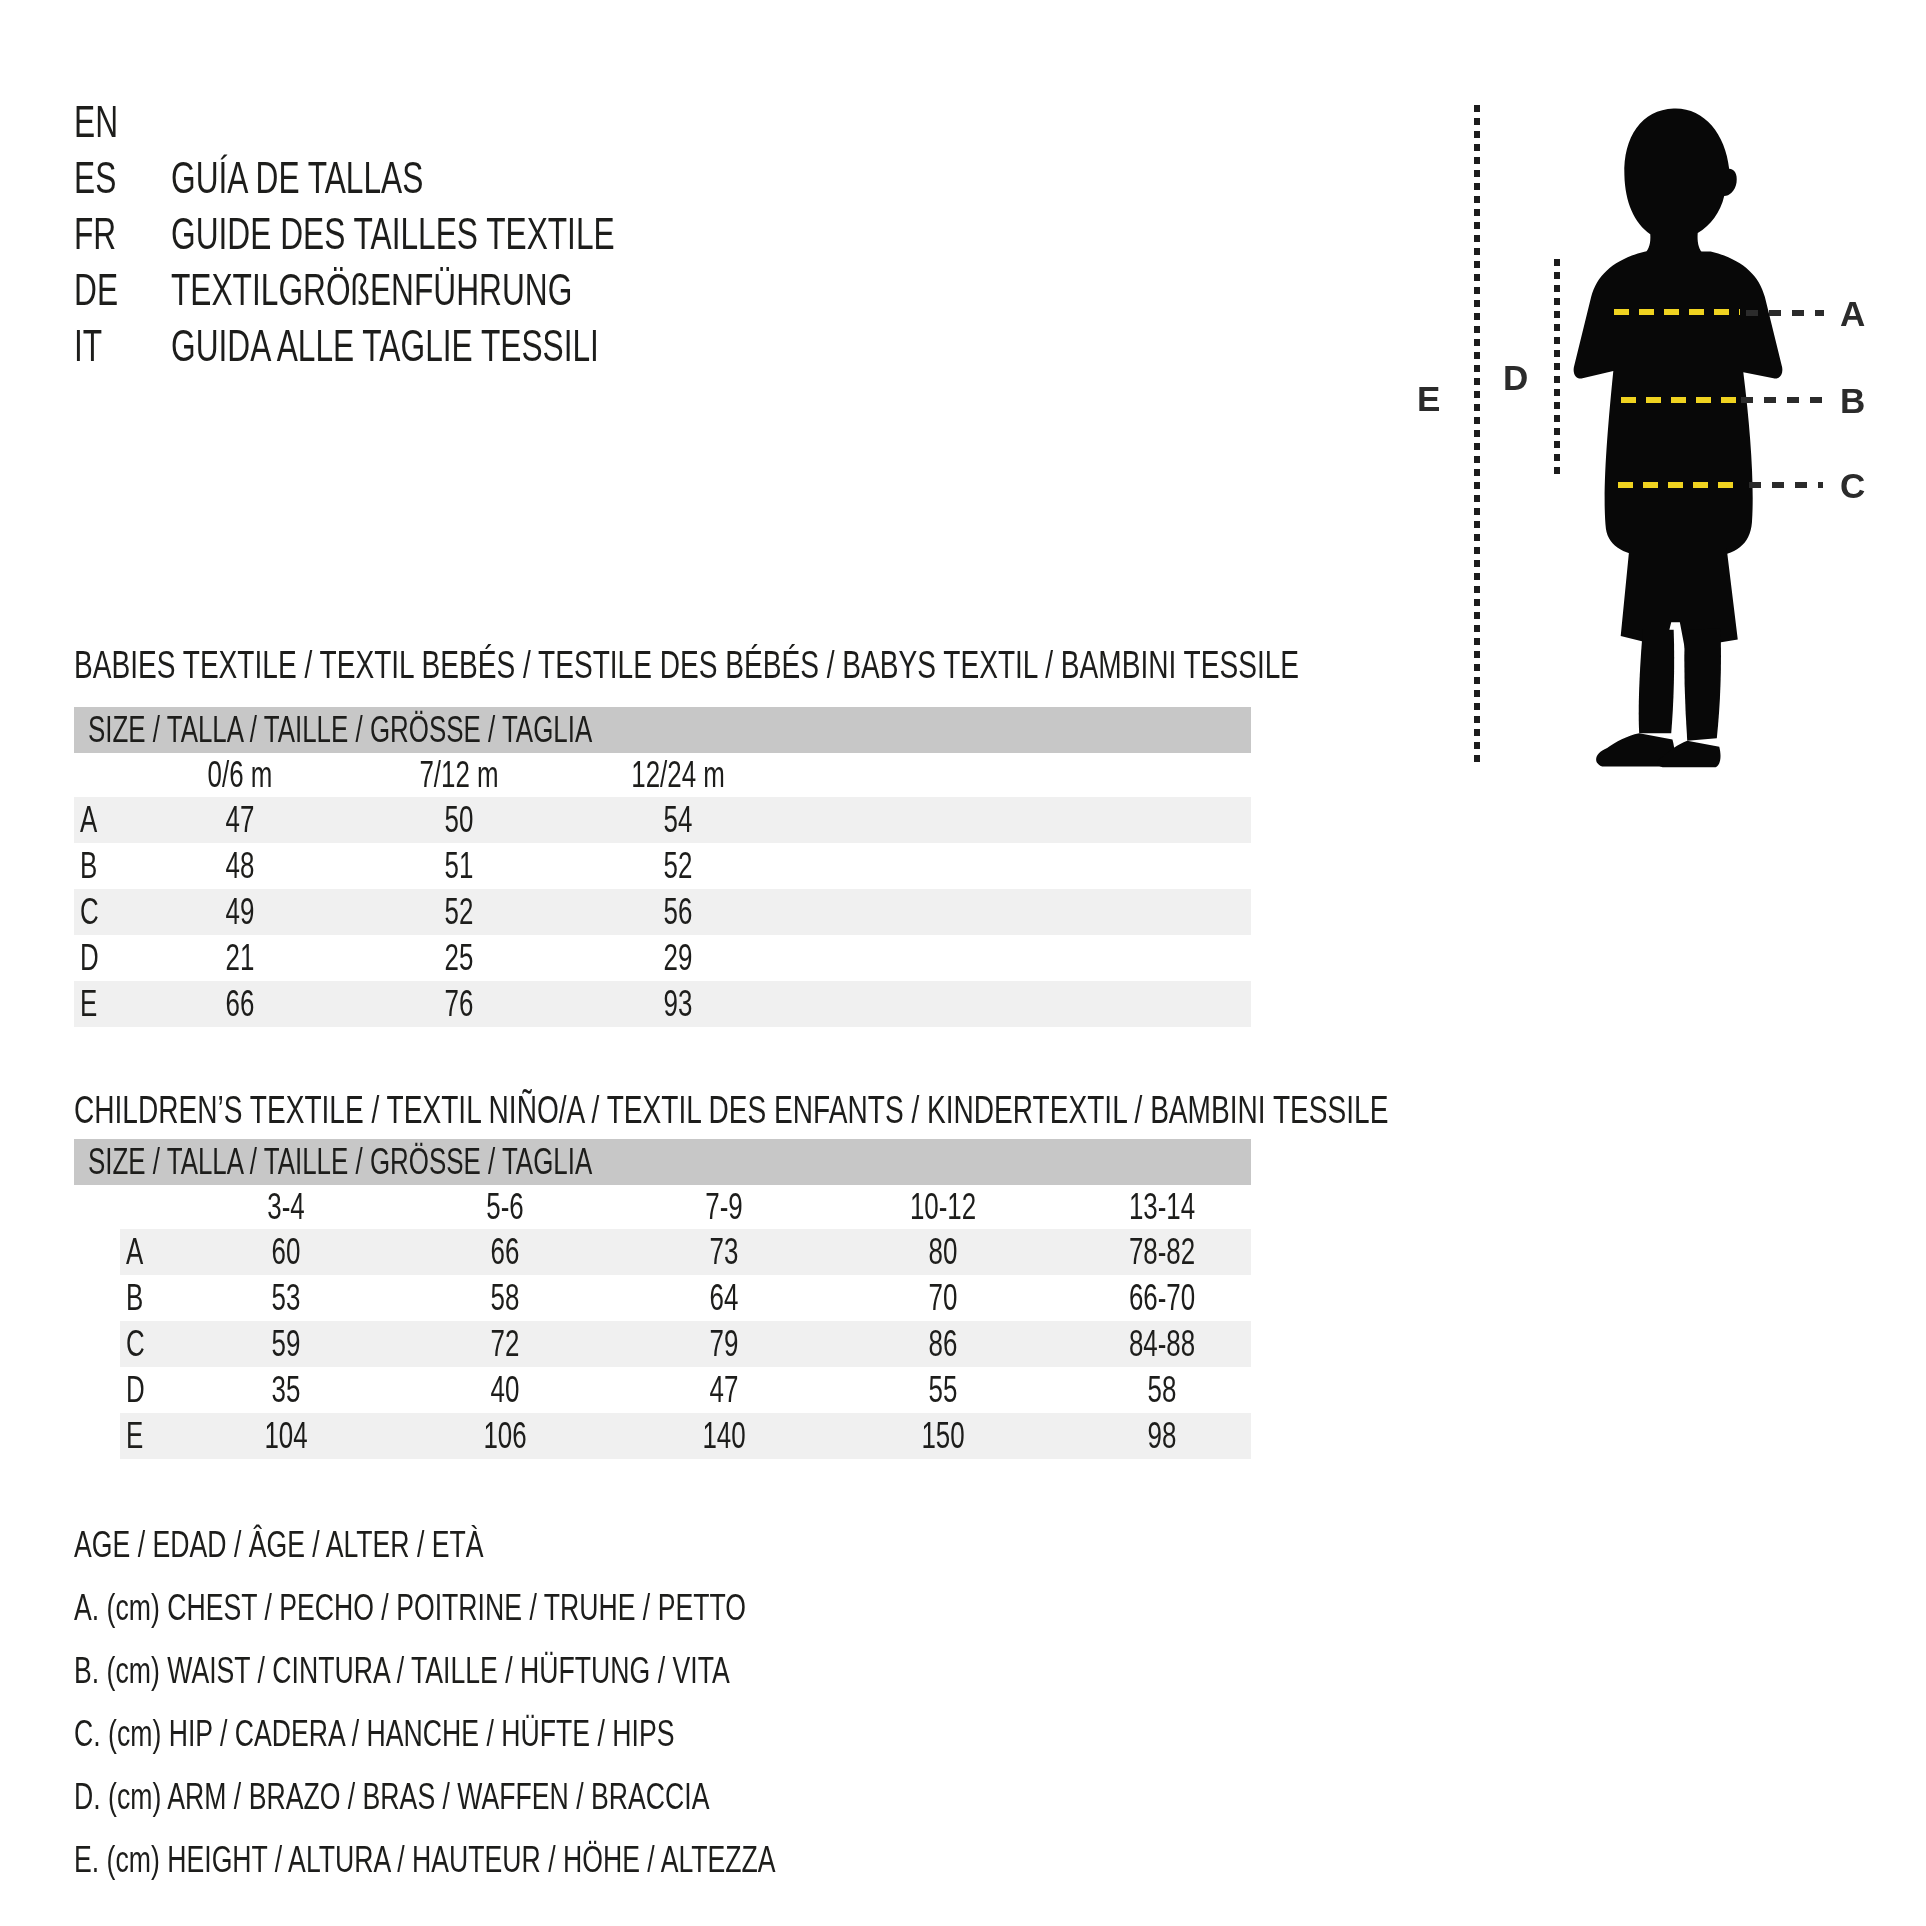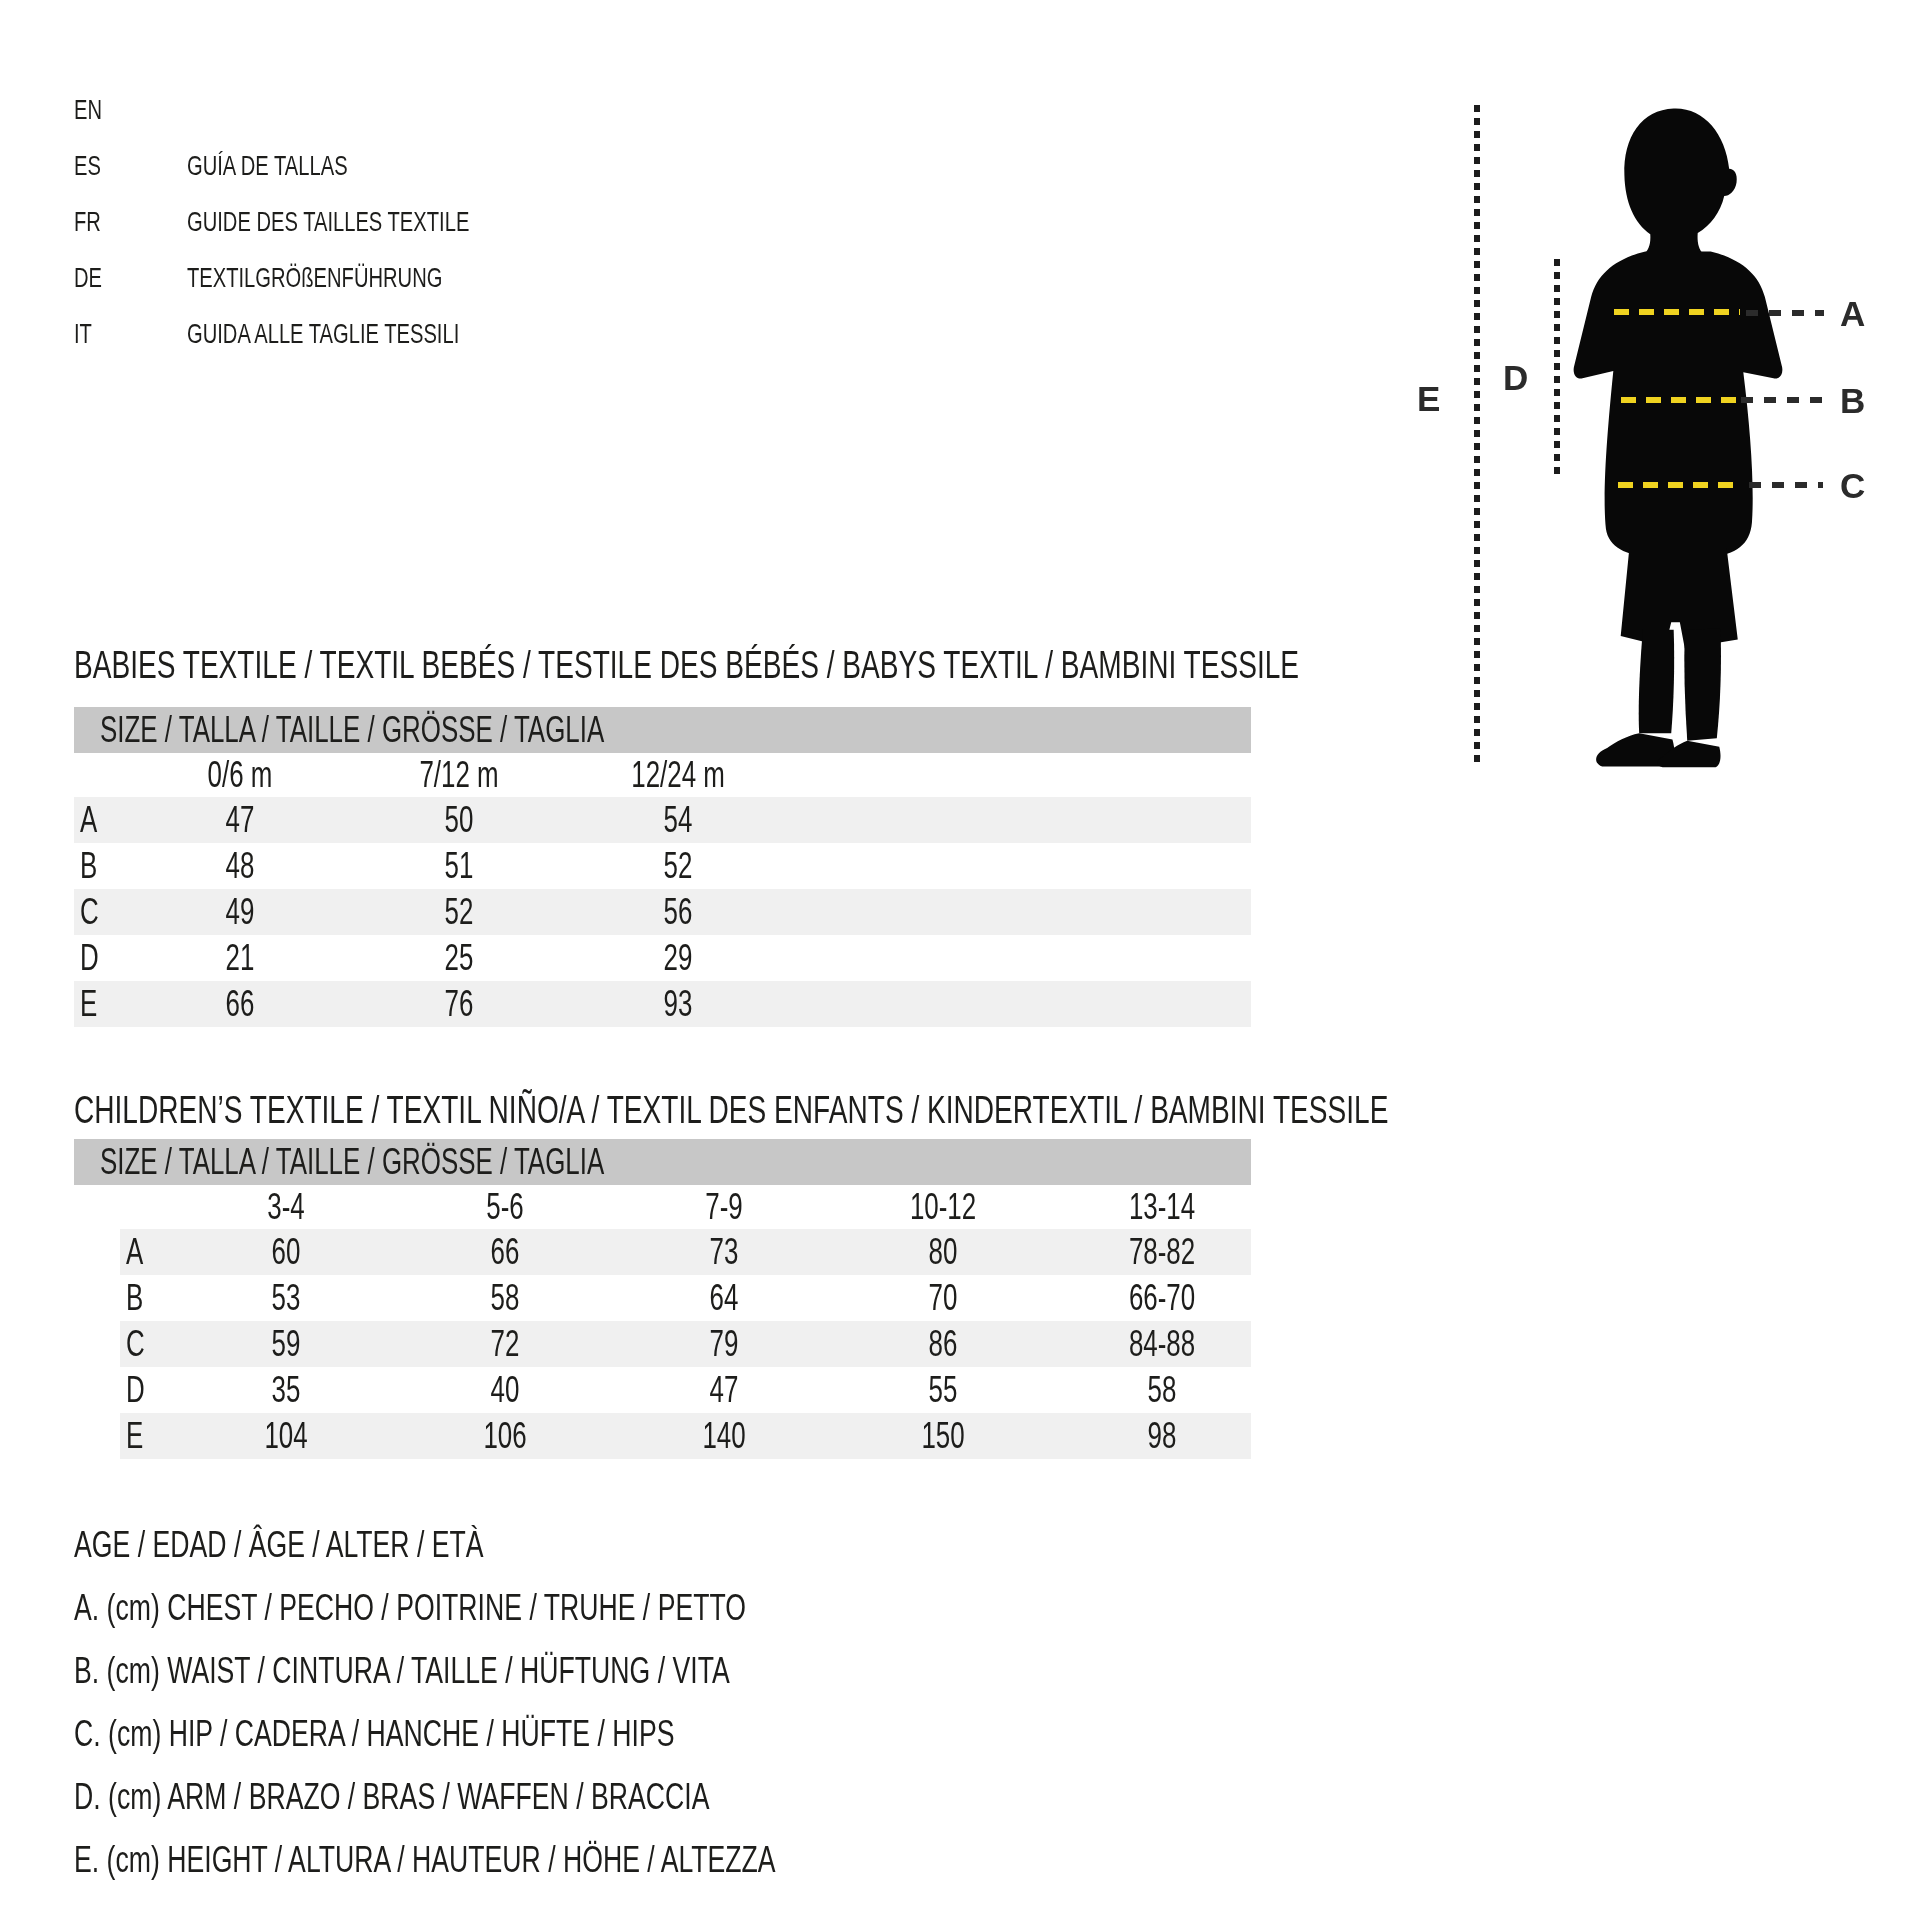--- a/index.html
+++ b/index.html
@@ -6,21 +6,21 @@
   html,body { background:#ffffff; }
   body { font-family:"Liberation Sans", sans-serif; color:#1d1d1b; }
   .canvas { position:relative; width:1926px; height:1926px; background:#ffffff; overflow:hidden; }
 
   
   .cond  { display:inline-block; transform:scaleX(0.72); transform-origin:0 50%; white-space:nowrap; }
   .cond-c{ display:inline-block; transform:scaleX(0.72); transform-origin:50% 50%; white-space:nowrap; }
 
   
   .lang-block { position:absolute; left:74px; top:94px; }
-  .lang-row { display:flex; height:56px; font-size:28px;gap:16px; }
+  .lang-row { display:flex; height:56px; align-items:center; font-size:44px; }
   .lang-code { width:97px; }
   .lang-title { }
 
   
   .figure { position:absolute; left:0; top:0; width:1926px; height:863px; }
   .vline { position:absolute; width:5.5px;
            background:repeating-linear-gradient(to bottom,#1c1c1c 0 6.8px,transparent 6.8px 13px); }
   .e-line { left:1474px; top:105px; height:663px; }
   .d-line { left:1554px; top:259px; height:218px; }
   .hline { position:absolute; }
@@ -44,21 +44,21 @@
   .heading { position:absolute; left:74px; height:43px; display:flex; align-items:center;
              font-size:39px; font-weight:normal; }
   .babies-h   { top:643px; }
   .children-h { top:1088px; }
 
   
   .table { position:absolute; left:74px; width:1177px; }
   .babies-t   { top:707px; }
   .children-t { top:1139px; }
   .size-bar { height:46px; background:#c7c7c7; display:flex; align-items:center;
-              padding-left:26px; font-size:36px; }
+              padding-left:14px; font-size:36px; }
   .col-row, .trow { display:grid; align-items:center; font-size:36px; }
   .cols3 { grid-template-columns:57px 219px 219px 219px; }
   .cols5 { grid-template-columns:57px 219px 219px 219px 219px 219px;margin-left:46px; }
   .col-row { height:44px; }
   .trow { height:46px; }
   .trow.alt { background:#f0f0f0; }
   .cell { text-align:center; }
   .rlabel { padding-left:6.2px; }
 
   

